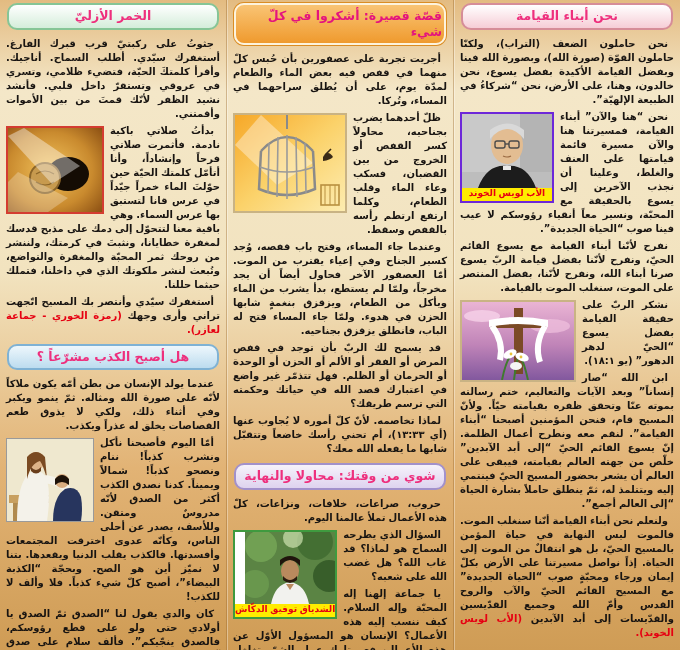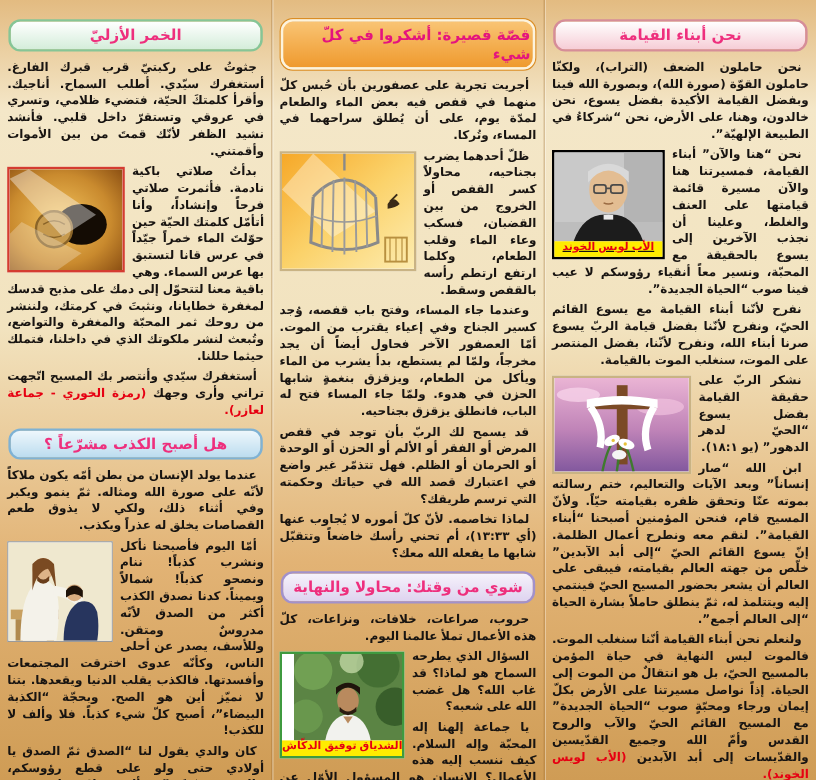--- a/index.html
+++ b/index.html
@@ -2,38 +2,38 @@
 <html lang="ar" dir="rtl"><head>
 <meta charset="utf-8">
 <style>
   html,body{margin:0;padding:0;width:680px;height:650px;overflow:hidden;}
   body{
     font-family:"DejaVu Sans", sans-serif;
     background:linear-gradient(180deg,#e3bb81 0%,#f4e7c8 14%,#f2e3bf 42%,#e2b375 72%,#cf9c55 100%);
     direction:rtl;
   }
   .page{display:flex;width:680px;height:650px;box-sizing:border-box;}
-  .col{flex:1;min-width:0;padding:14px 6px;box-sizing:border-box;overflow:hidden;}
+  .col{flex:1;min-width:0;padding:1px 6px;box-sizing:border-box;overflow:hidden;}
   .col + .col{border-right:1px solid rgba(150,100,40,.38);box-shadow:1px 0 0 rgba(255,255,255,.35);}
   .hdr{
     border-radius:10px;text-align:center;font-size:12.5px;font-weight:bold;
     padding:3px 2px 4px;margin:2px 1px 7px;color:#ee2f7d;line-height:1.25;
   }
   .hdr-mint  {background:linear-gradient(#ffffff,#d4edda);border:2px solid #86c596;}
   .hdr-blue  {background:linear-gradient(#eef7fc,#bcdcef);border:2px solid #7fb2d4;}
   .hdr-orange{background:linear-gradient(#f9c474,#ef9a2e);border:2px solid #fdf3dc;box-shadow:0 0 0 1px #db8d24;color:#e4147e;text-align:right;}
   .hdr-lav   {background:linear-gradient(#f6f2fb,#ded3ef);border:2px solid #a291cb;}
   .hdr-rose  {background:linear-gradient(#ffffff,#f6cdd6);border:2px solid #d68d98;}
   .txt{font-size:10px;font-weight:bold;color:#181411;line-height:1.4;word-spacing:-0.5px;}
   .txt p{margin:0 0 3px;text-align:justify;text-indent:6px;}
   .red{color:#e60012;}
   .fig{float:left;margin:2px 6px 2px 0;background:#fff;}
   .fig svg{display:block;}
   .b-red  {border:2px solid #d43c30;}
-  .b-pink {border:2px solid #000000;text-decoration:underline;}
+  .b-pink {border:2px solid #6d28d9;}
   .b-green{border:2px solid #3f9a3f;}
   .b-gray {border:1px solid #9a9a9a;}
   .b-tan  {border:2px solid #c9b384;}
   .figcap{background:#ffec00;color:#e60012;font-size:9px;font-weight:bold;text-align:center;padding:1px 0 2px;line-height:1.1;}
   .section{margin-bottom:4px;}
   .clear{clear:both;}
 </style>
 </head>
 <body>
 

